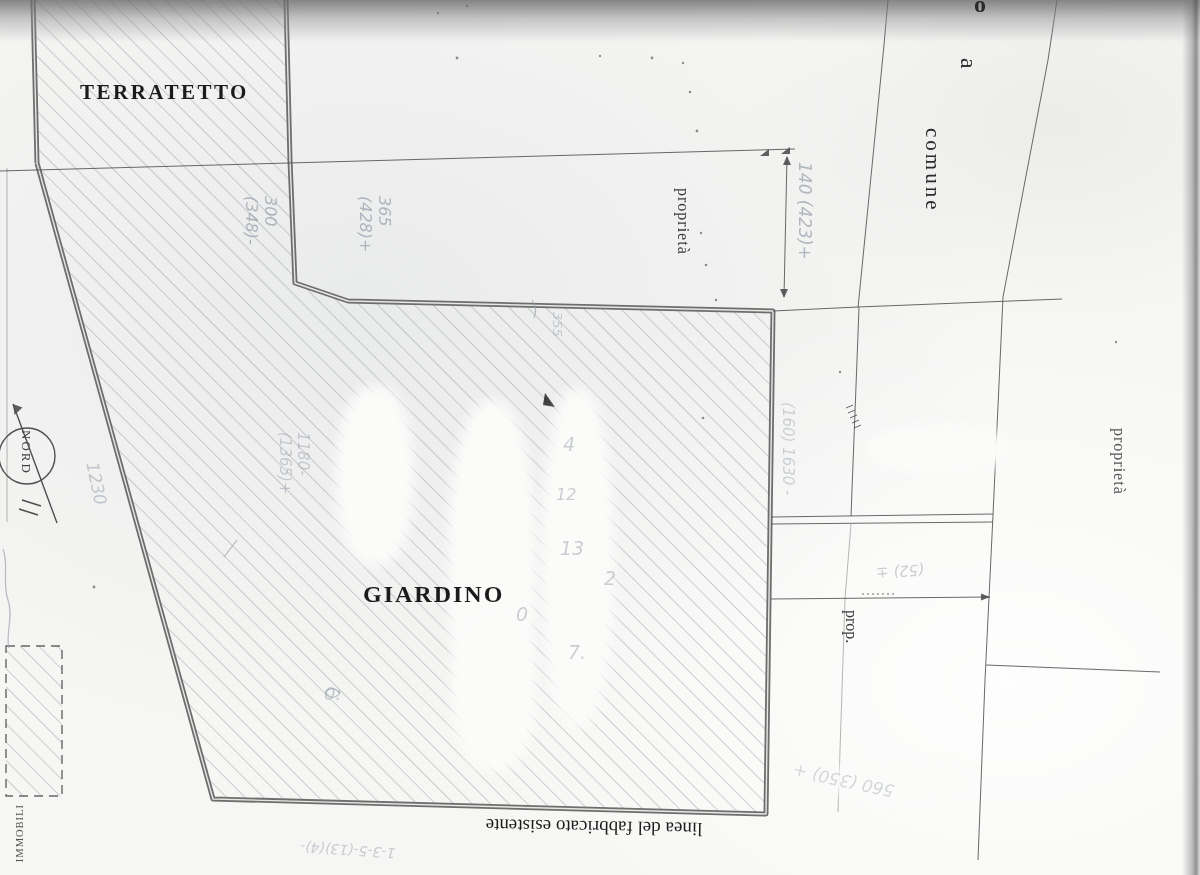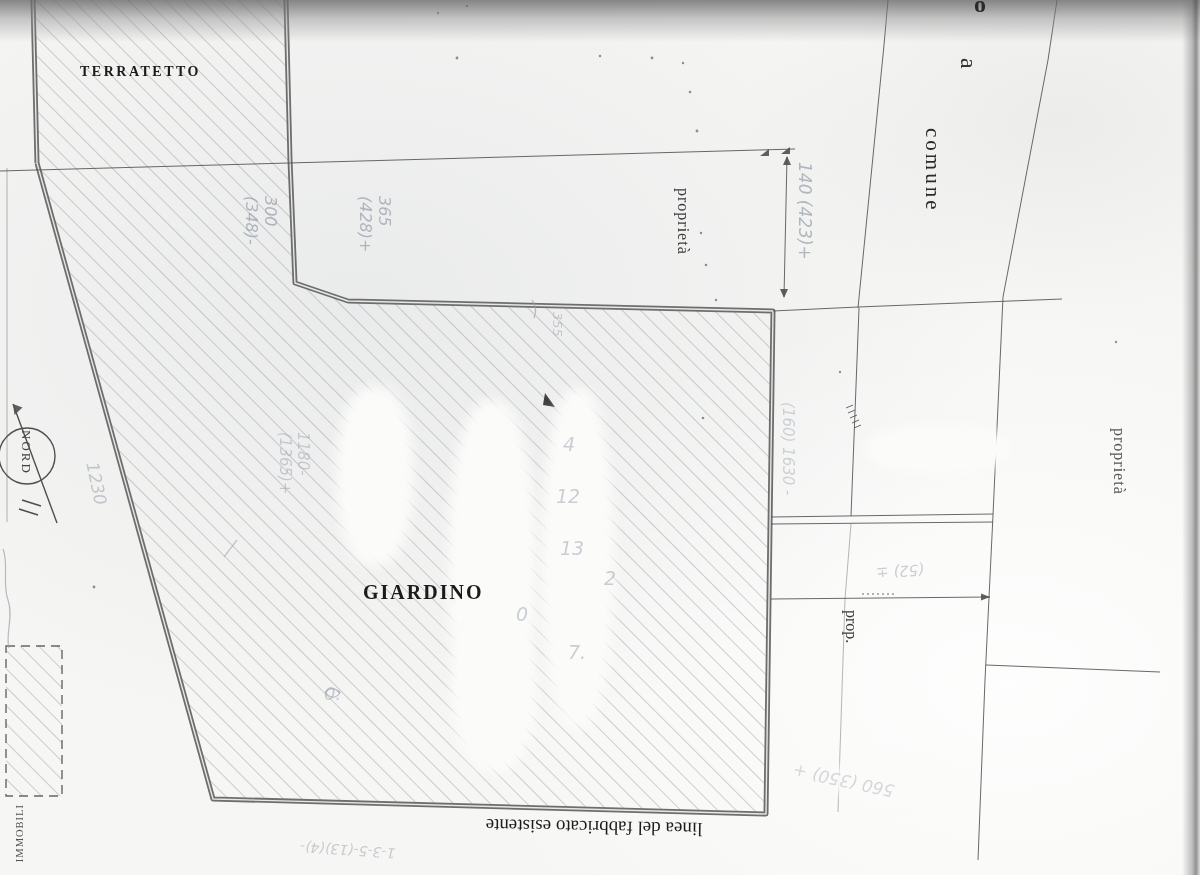--- a/index.html
+++ b/index.html
@@ -129,31 +129,31 @@
   <div class="hw vert" style="left:779px;top:402px;font-size:15px;opacity:.45;">(160) 1630 -</div>
   <div class="hw vert" style="left:86px;top:462px;font-size:17px;opacity:.55;transform:rotate(-12deg);">1230</div>
   <div class="hw vert" style="left:276px;top:432px;font-size:15px;opacity:.5;">1180-
 (1365)+</div>
   <div class="hw vert" style="left:549px;top:312px;font-size:13px;opacity:.5;">355</div>
   <div class="hw flip" style="left:876px;top:562px;font-size:15px;opacity:.5;transform:rotate(175deg);">(52) ±</div>
   <div class="hw" style="left:792px;top:770px;font-size:17px;opacity:.4;transform:rotate(192deg);">560 (350) +</div>
   <div class="hw" style="left:300px;top:842px;font-size:14px;opacity:.5;transform:rotate(184deg);">1-3-5-(13)(4)-</div>
 
   <div class="hw" style="left:563px;top:434px;font-size:19px;opacity:.5;">4</div>
-  <div class="hw" style="left:556px;top:486px;font-size:19px;opacity:.5;">12</div>
+  <div class="hw" style="left:556px;top:486px;font-size:16px;opacity:.5;">12</div>
   <div class="hw" style="left:560px;top:538px;font-size:19px;opacity:.5;">13</div>
   <div class="hw" style="left:604px;top:568px;font-size:19px;opacity:.5;">2</div>
   <div class="hw" style="left:516px;top:604px;font-size:19px;opacity:.5;">0</div>
   <div class="hw" style="left:568px;top:642px;font-size:19px;opacity:.5;">7.</div>
   <div class="hw" style="left:324px;top:684px;font-size:18px;opacity:.5;">0:</div>
 
-  <div class="lbl b" style="left:80px;top:64px;font-size:14px;letter-spacing:2.5px;">TERRATETTO</div>
+  <div class="lbl b" style="left:80px;top:80px;font-size:21px;letter-spacing:2.5px;">TERRATETTO</div>
 
 
-  <div class="lbl b" style="left:363px;top:581px;font-size:20px;letter-spacing:2px;">GIARDINO</div>
+  <div class="lbl b" style="left:363px;top:581px;font-size:24px;letter-spacing:2px;">GIARDINO</div>
 
   <div class="lbl vert typed" style="left:674px;top:188px;font-size:16px;letter-spacing:1px;">proprietà</div>
 
   <div class="lbl vert typed" style="left:956px;top:58px;font-size:24px;color:#333;">a</div>
 
   <div class="lbl vert typed" style="left:922px;top:128px;font-size:21px;letter-spacing:3px;color:#2b2b2b;">comune</div>
 
   <div class="lbl vert typed" style="left:1110px;top:428px;font-size:16px;letter-spacing:1px;color:#555;">proprietà</div>
 
   <div class="lbl vert typed" style="left:842px;top:610px;font-size:16px;">prop.</div>

